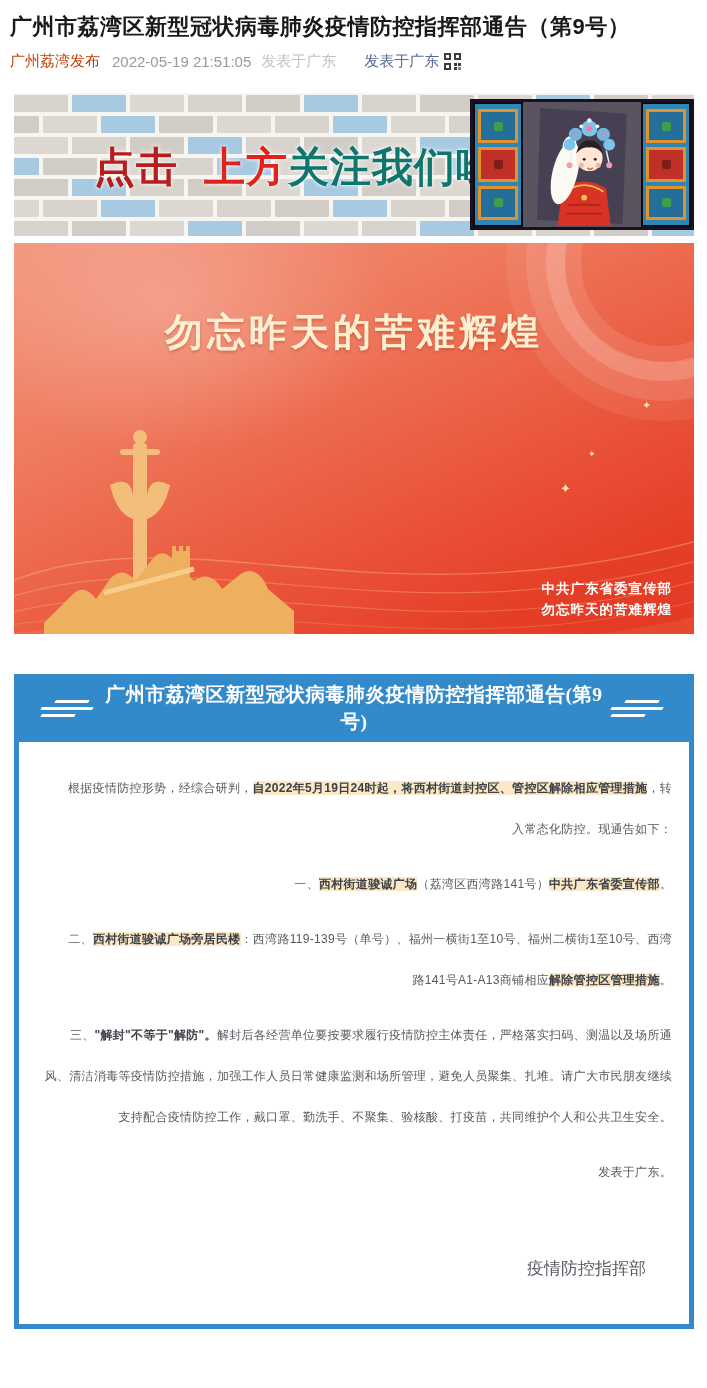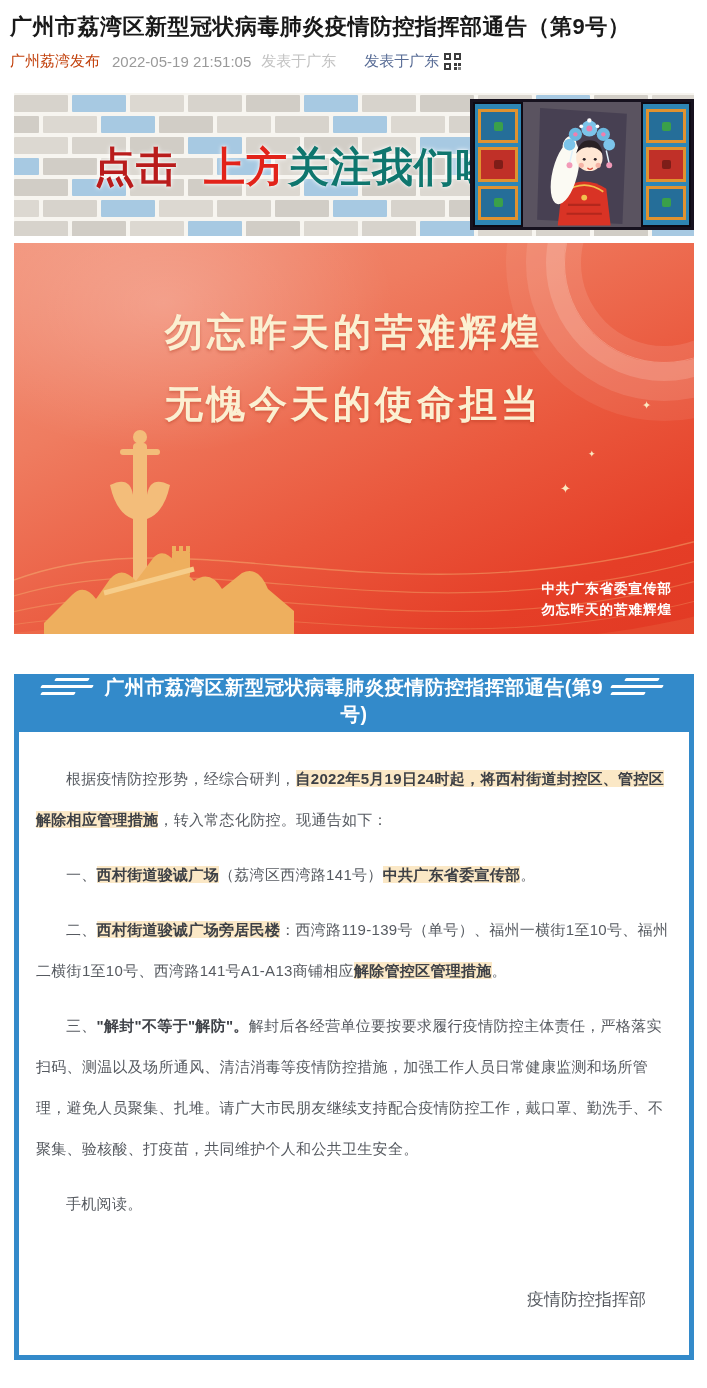--- a/index.html
+++ b/index.html
@@ -74,31 +74,31 @@
   .monument { position:absolute; left:30px; bottom:-4px; width:250px; height:215px; z-index:2; }
   .waves { position:absolute; left:0; right:0; bottom:0; width:680px; height:180px; z-index:1; }
   .credits {
     position:absolute; right:22px; bottom:14px; z-index:5;
     text-align:right; color:#ffffff; font-weight:700; font-size:13.5px; line-height:21px; letter-spacing:1px;
   }
   .sparkle { position:absolute; color:#fbe8c0; z-index:3; }
 
   
   .doc { margin:40px 0 0 14px; width:680px; background:#338aca; padding:0 5px 5px 5px; }
-  .doc-header { height:58px; display:flex; align-items:flex-start; justify-content:space-between; padding:0 22px; }
+  .doc-header { height:68px; display:flex; align-items:center; justify-content:space-between; padding:0 22px;font-family:Liberation Serif, serif; }
   .doc-title { color:#fff; font-weight:700; font-size:19.5px; letter-spacing:.5px; text-align:center; flex:1; }
   .lines-icon { width:56px; }
   .lines-icon i { display:block; height:3px; background:#fff; margin:4px 0; transform:skewX(-30deg); border-radius:1px; }
   .lines-icon i:nth-child(1){ width:34px; margin-left:14px; }
   .lines-icon i:nth-child(2){ width:52px; }
   .lines-icon i:nth-child(3){ width:34px; margin-right:14px; }
   .doc-body { background:#fff; padding:26px 17px 28px 17px; }
   .para {
-    font-size:15px; line-height:41px; color:#565a60; text-indent:2em;
-    margin:0 0 14px 0; letter-spacing:.3px;
+    font-size:12px; line-height:41px; color:#565a60; text-indent:2em;
+    margin:0 0 14px 0; letter-spacing:.3px;text-align:right;
   }
   .para .hl { background:#fbe8c6; font-weight:700; color:#3d4046; }
   .para .b  { font-weight:700; color:#3d4046; }
   .signature { margin:54px 26px 6px 0; text-align:right; font-size:17px; line-height:43px; color:#565a60; }
 </style>
 </head>
 <body>
 
 <div class="page">
 
@@ -205,21 +205,20 @@
     <div class="rings"></div>
     <svg class="waves" viewBox="0 0 680 180" preserveAspectRatio="none">
       <path d="M-10,130 C170,55 360,175 690,85" stroke="#f7c87f" stroke-width="1.4" fill="none" opacity=".4"></path>
       <path d="M-10,145 C190,80 380,190 690,105" stroke="#f7c87f" stroke-width="1.2" fill="none" opacity=".35"></path>
       <path d="M-10,160 C210,105 400,205 690,125" stroke="#f7c87f" stroke-width="1.2" fill="none" opacity=".3"></path>
       <path d="M-10,172 C230,135 420,215 690,145" stroke="#f7c87f" stroke-width="1" fill="none" opacity=".25"></path>
       <path d="M-10,180 C240,150 430,225 690,160 L690,180 L-10,180 Z" fill="rgba(255,205,140,.10)"></path>
     </svg>
     <div class="slogan-lines" id="sloganLines">
         <div>勿忘昨天的苦难辉煌</div>
-        <div>无愧今天的使命担当</div>
       </div>
     <svg class="monument" viewBox="0 0 250 215">
       <g fill="#f3bd7a">
         <circle cx="96" cy="14" r="7"></circle>
         <rect x="76" y="26" width="40" height="6" rx="3"></rect>
         <rect x="89" y="20" width="14" height="140" rx="4"></rect>
         <path d="M66,62 Q86,52 89,72 L89,96 Q72,90 66,62 Z"></path>
         <path d="M126,62 Q106,52 103,72 L103,96 Q120,90 126,62 Z"></path>
         <ellipse cx="96" cy="162" rx="28" ry="7"></ellipse>
       </g>
@@ -254,21 +253,21 @@
           <i></i>
           <i></i>
         </span>
     </div>
     <div class="doc-body">
       <div id="paras">
           <p class="para"><span>根据疫情防控形势，经综合研判，</span><span class="hl">自2022年5月19日24时起，将西村街道封控区、管控区解除相应管理措施</span><span>，转入常态化防控。现通告如下：</span></p>
           <p class="para"><span>一、</span><span class="hl">西村街道骏诚广场</span><span>（荔湾区西湾路141号）</span><span class="hl">中共广东省委宣传部</span><span>。</span></p>
           <p class="para"><span>二、</span><span class="hl">西村街道骏诚广场旁居民楼</span><span>：西湾路119-139号（单号）、福州一横街1至10号、福州二横街1至10号、西湾路141号A1-A13商铺相应</span><span class="hl">解除管控区管理措施</span><span>。</span></p>
           <p class="para"><span>三、</span><span class="b">"解封"不等于"解防"。</span><span>解封后各经营单位要按要求履行疫情防控主体责任，严格落实扫码、测温以及场所通风、清洁消毒等疫情防控措施，加强工作人员日常健康监测和场所管理，避免人员聚集、扎堆。请广大市民朋友继续支持配合疫情防控工作，戴口罩、勤洗手、不聚集、验核酸、打疫苗，共同维护个人和公共卫生安全。</span></p>
-          <p class="para"><span>手机阅读。</span></p>
+          <p class="para"><span>发表于广东。</span></p>
         </div>
       <div class="signature" id="signature">
           <div>疫情防控指挥部</div>
         </div>
     </div>
   </div>
 
 </div>
 
 </body></html>

